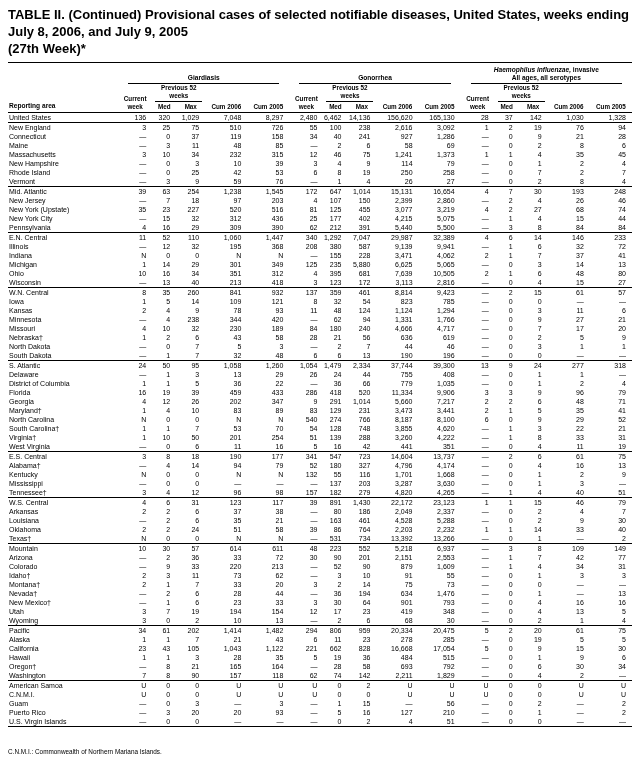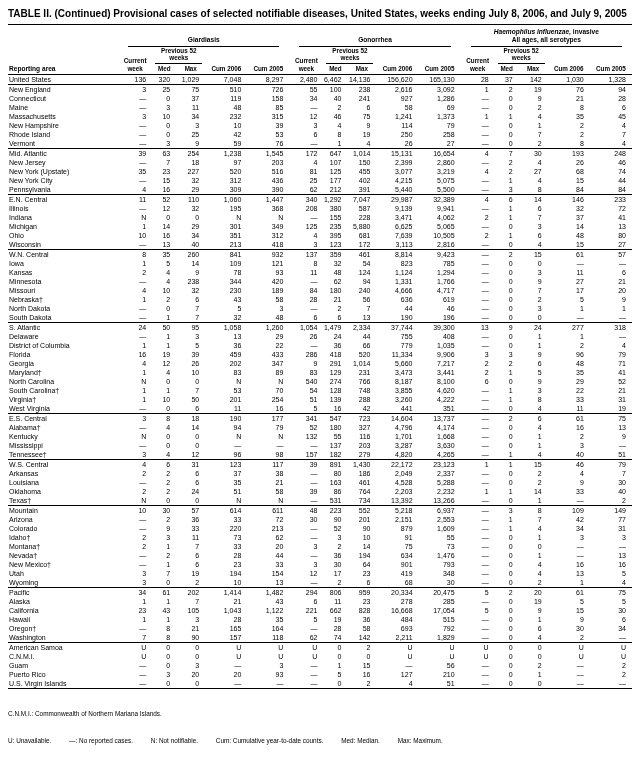--- a/index.html
+++ b/index.html
@@ -1,20 +1,20 @@
 <!DOCTYPE html>
 <html><head>
 <meta charset="utf-8">
 <style>
   * { margin:0; padding:0; box-sizing:border-box; }
   html,body { background:#ffffff; }
   body { width:640px; height:759px; color:#000;
          font-family:"Liberation Sans","DejaVu Sans",sans-serif; overflow:hidden; }
   .page { padding:7px 8px 0 8px; }
-  .title { font-size:10px; font-weight:bold; line-height:1.3; margin-bottom:4px; }
+  .title { font-size:13px; font-weight:bold; line-height:1.3; margin-bottom:4px; }
   table.tbl { width:624px; border-collapse:collapse; table-layout:fixed;
               border-top:1px solid #000; border-bottom:1px solid #000; }
   thead th { font-weight:bold; font-size:6.3px; line-height:1.2; vertical-align:bottom;
              padding:1px 1px 2px; text-align:center; }
   th.area-h { text-align:left; font-size:6.6px; padding-left:1px; }
   th.grp { padding:2px 0 0 0; vertical-align:bottom; }
   .grp-u { border-bottom:1px solid #000; margin:0 10px; padding:1px 0 2px 0; font-size:6.6px; }
   .grp-u em { font-style:italic; }
   th.prev { padding:0; vertical-align:bottom; }
   .prev-u { border-bottom:1px solid #000; margin:0 3px; padding:0 0 1px 0; }
@@ -25,20 +25,21 @@
   tr.group-start td { border-top:1px solid #000; }
   .footnotes { margin-top:3px; font-size:6.4px; line-height:1.4; white-space:pre-wrap; width:624px; }
 </style>
 </head>
 <body>
 
 <div class="page">
 
   <div class="title">
     <div>TABLE II. (Continued) Provisional cases of selected notifiable diseases, United States, weeks ending July 8, 2006, and July 9, 2005</div>
+    <div>(27th Week)*</div>
   </div>
 
   <table class="tbl">
     <colgroup>
       <col style="width:110px">
       <col style="width:34px">
         <col style="width:24px">
         <col style="width:29px">
         <col style="width:42px">
         <col style="width:42px">

